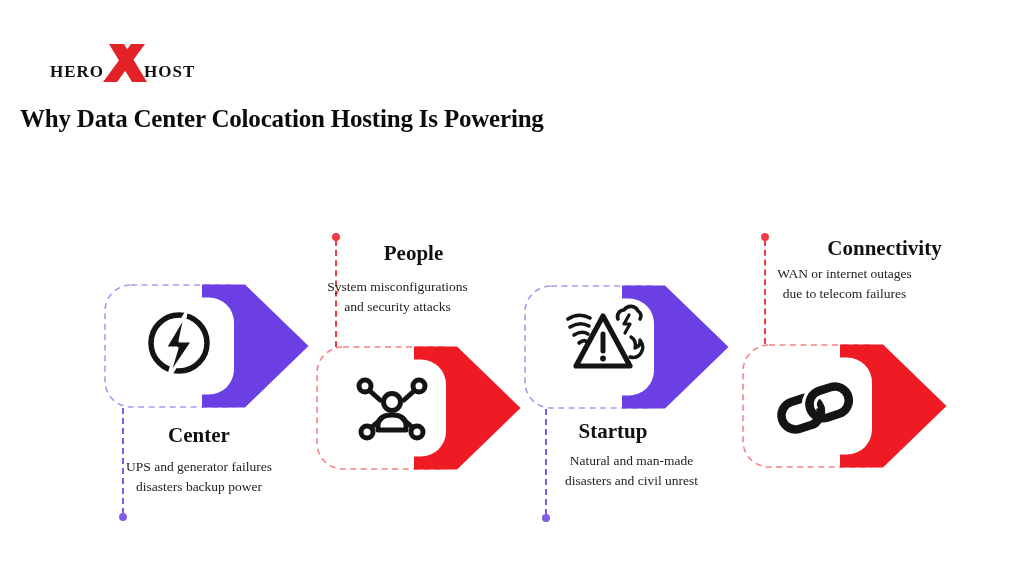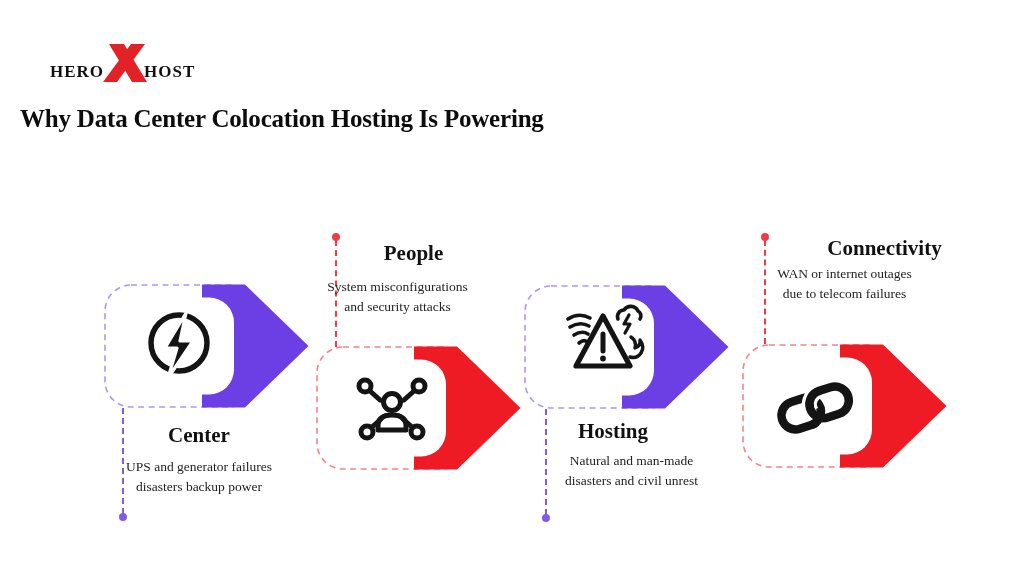--- a/index.html
+++ b/index.html
@@ -114,21 +114,21 @@
         <path d="M105 30 l-5 9 h6 l-5 9" stroke-width="3.2"></path>
         <path d="M107 52 q6 4 4 11 q6 -2 5 -8 q5 7 1 13 q-4 6 -11 4" stroke-width="3.4"></path>
         <path d="M79 31 L106 81 H52 Z" stroke-width="5.2" fill="#ffffff"></path>
         <path d="M79 49 V66" stroke-width="5"></path>
         <circle cx="79" cy="73.5" r="2.9" fill="#141414" stroke="none"></circle>
       </g>
     </svg>
     <div class="connector" style="left:545px;top:409px;height:106px;">
       <span class="dot bottom"></span>
     </div>
-    <div class="step-label" style="left:524px;top:419px;width:178px;">Hosting</div>
+    <div class="step-label" style="left:524px;top:419px;width:178px;">Startup</div>
     <div class="step-desc" style="left:534px;top:451px;width:195px;">
       <span style="max-width:145px;">Natural and man-made disasters and civil unrest</span>
     </div>
   </div>
 
   <div class="step" style="color: rgb(238, 27, 36);">
     <svg class="card-svg" style="left:742px;top:344px;" viewBox="0 0 215 124">
       <rect class="card-border" x="1" y="1" width="151" height="122" rx="26"></rect>
       <path class="arrow" d="M98 0.5 H141 L204.5 62 L141 123.5 H98 Z"></path>
       <rect class="cutout" x="20" y="13.5" width="110" height="97" rx="25"></rect>

